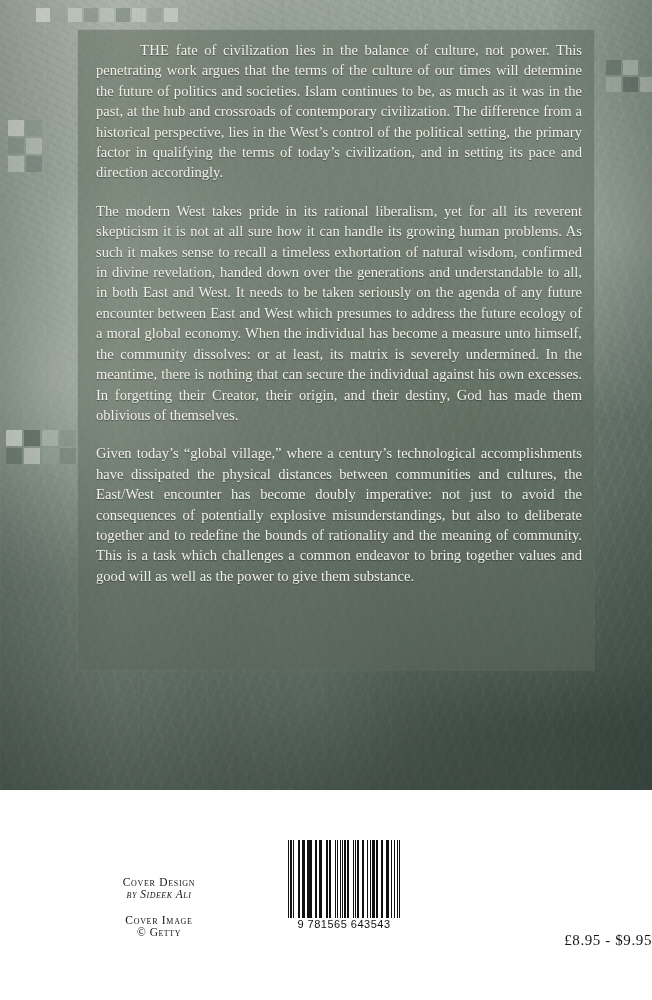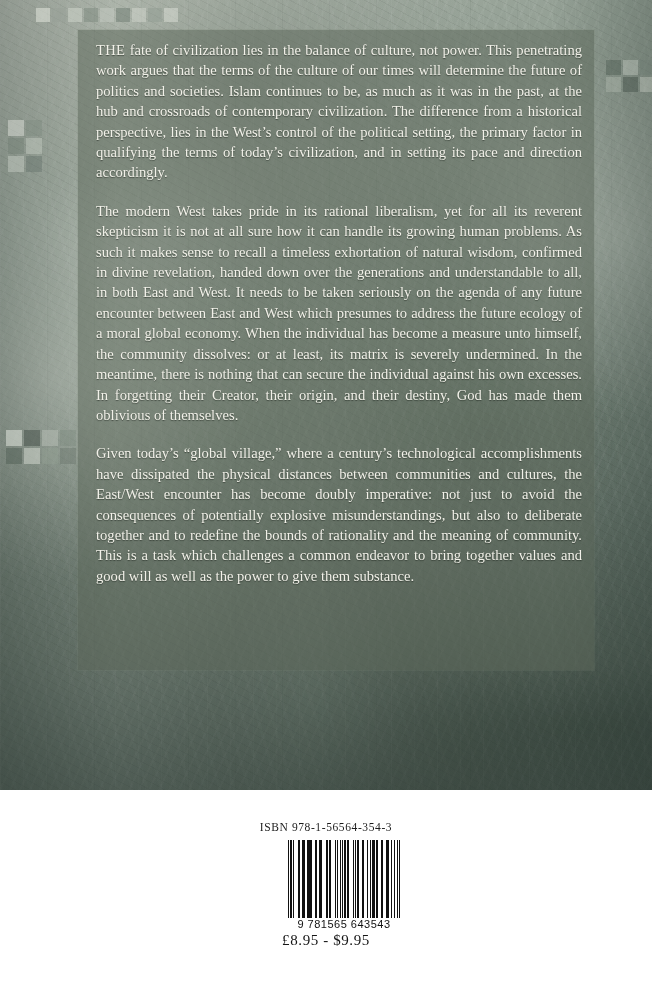--- a/index.html
+++ b/index.html
@@ -103,20 +103,21 @@
     font-size: 14.6px;
     line-height: 20.4px;
     text-align: justify;
     text-shadow: 0 1px 1px rgba(25,32,26,0.55);
   }
   #blurb-text p { margin: 0 0 18px 0; }
   #blurb-text p:last-child { margin-bottom: 0; }
   .smallcaps-lead {
     font-variant: small-caps;
     letter-spacing: .3px;
+    margin-left: 44px;
   }
 
   
   #lower {
     position: absolute;
     left: 0;
     top: 790px;
     width: 652px;
     height: 210px;
     background: #ffffff;
@@ -161,21 +162,21 @@
     font-family: "Liberation Sans", sans-serif;
     font-size: 11px;
     letter-spacing: .5px;
     color: #111;
   }
   #price {
     position: absolute;
     left: 0;
     top: 142px;
     width: 652px;
-    text-align: center;
+    text-align: right;
     font-family: "Liberation Serif", serif;
     font-size: 15px;
     letter-spacing: .6px;
     color: #151515;
   }
 
   #credits {
     position: absolute;
     left: 64px;
     top: 86px;
@@ -252,21 +253,20 @@
 
     <div id="blurb-text">
       <p><span class="smallcaps-lead">THE</span><span> fate of civilization lies in the balance of culture, not power. This penetrating work argues that the terms of the culture of our times will determine the future of politics and societies. Islam continues to be, as much as it was in the past, at the hub and crossroads of contemporary civilization. The difference from a historical perspective, lies in the West’s control of the political setting, the primary factor in qualifying the terms of today’s civilization, and in setting its pace and direction accordingly.</span></p>
       <p>The modern West takes pride in its rational liberalism, yet for all its reverent skepticism it is not at all sure how it can handle its growing human problems. As such it makes sense to recall a timeless exhortation of natural wisdom, confirmed in divine revelation, handed down over the generations and understandable to all, in both East and West. It needs to be taken seriously on the agenda of any future encounter between East and West which presumes to address the future ecology of a moral global economy. When the individual has become a measure unto himself, the community dissolves: or at least, its matrix is severely undermined. In the meantime, there is nothing that can secure the individual against his own excesses. In forgetting their Creator, their origin, and their destiny, God has made them oblivious of themselves.</p>
       <p>Given today’s “global village,” where a century’s technological accomplishments have dissipated the physical distances between communities and cultures, the East/West encounter has become doubly imperative: not just to avoid the consequences of potentially explosive misunderstandings, but also to deliberate together and to redefine the bounds of rationality and the meaning of community. This is a task which challenges a common endeavor to bring together values and good will as well as the power to give them substance.</p>
     </div>
   </div>
 
   <div id="lower">
 
-    <div id="isbn-text">ISBN 978-1-56564-354-3</div>
 
     <div id="barcode">
         <span class="bar" style="width: 0.903226px; background: rgb(17, 17, 17);"></span>
         <span class="bar" style="width: 0.903226px; background: rgb(255, 255, 255);"></span>
         <span class="bar" style="width: 0.903226px; background: rgb(17, 17, 17);"></span>
         <span class="bar" style="width: 0.903226px; background: rgb(17, 17, 17);"></span>
         <span class="bar" style="width: 1.80645px; background: rgb(255, 255, 255);"></span>
         <span class="bar" style="width: 0.903226px; background: rgb(17, 17, 17);"></span>
         <span class="bar" style="width: 3.6129px; background: rgb(255, 255, 255);"></span>
         <span class="bar" style="width: 1.80645px; background: rgb(17, 17, 17);"></span>
@@ -323,15 +323,25 @@
         <span class="bar" style="width: 0.903226px; background: rgb(17, 17, 17);"></span>
         <span class="bar" style="width: 1.80645px; background: rgb(255, 255, 255);"></span>
         <span class="bar" style="width: 0.903226px; background: rgb(17, 17, 17);"></span>
         <span class="bar" style="width: 0.903226px; background: rgb(255, 255, 255);"></span>
         <span class="bar" style="width: 0.903226px; background: rgb(17, 17, 17);"></span>
       </div>
     <div id="barcode-digits">9 781565 643543</div>
 
     <div id="price">£8.95 - $9.95</div>
 
+    <div id="credits">
+      <div class="credit-block">
+        <div class="credit-line-1">Cover Design</div>
+        <div class="credit-line-2">by Sideek Ali</div>
+      </div>
+      <div class="credit-block">
+        <div class="credit-line-1">Cover Image</div>
+        <div class="credit-line-2 plain">© Getty</div>
+      </div>
+    </div>
 
   </div>
 </div>
 
 </body></html>

